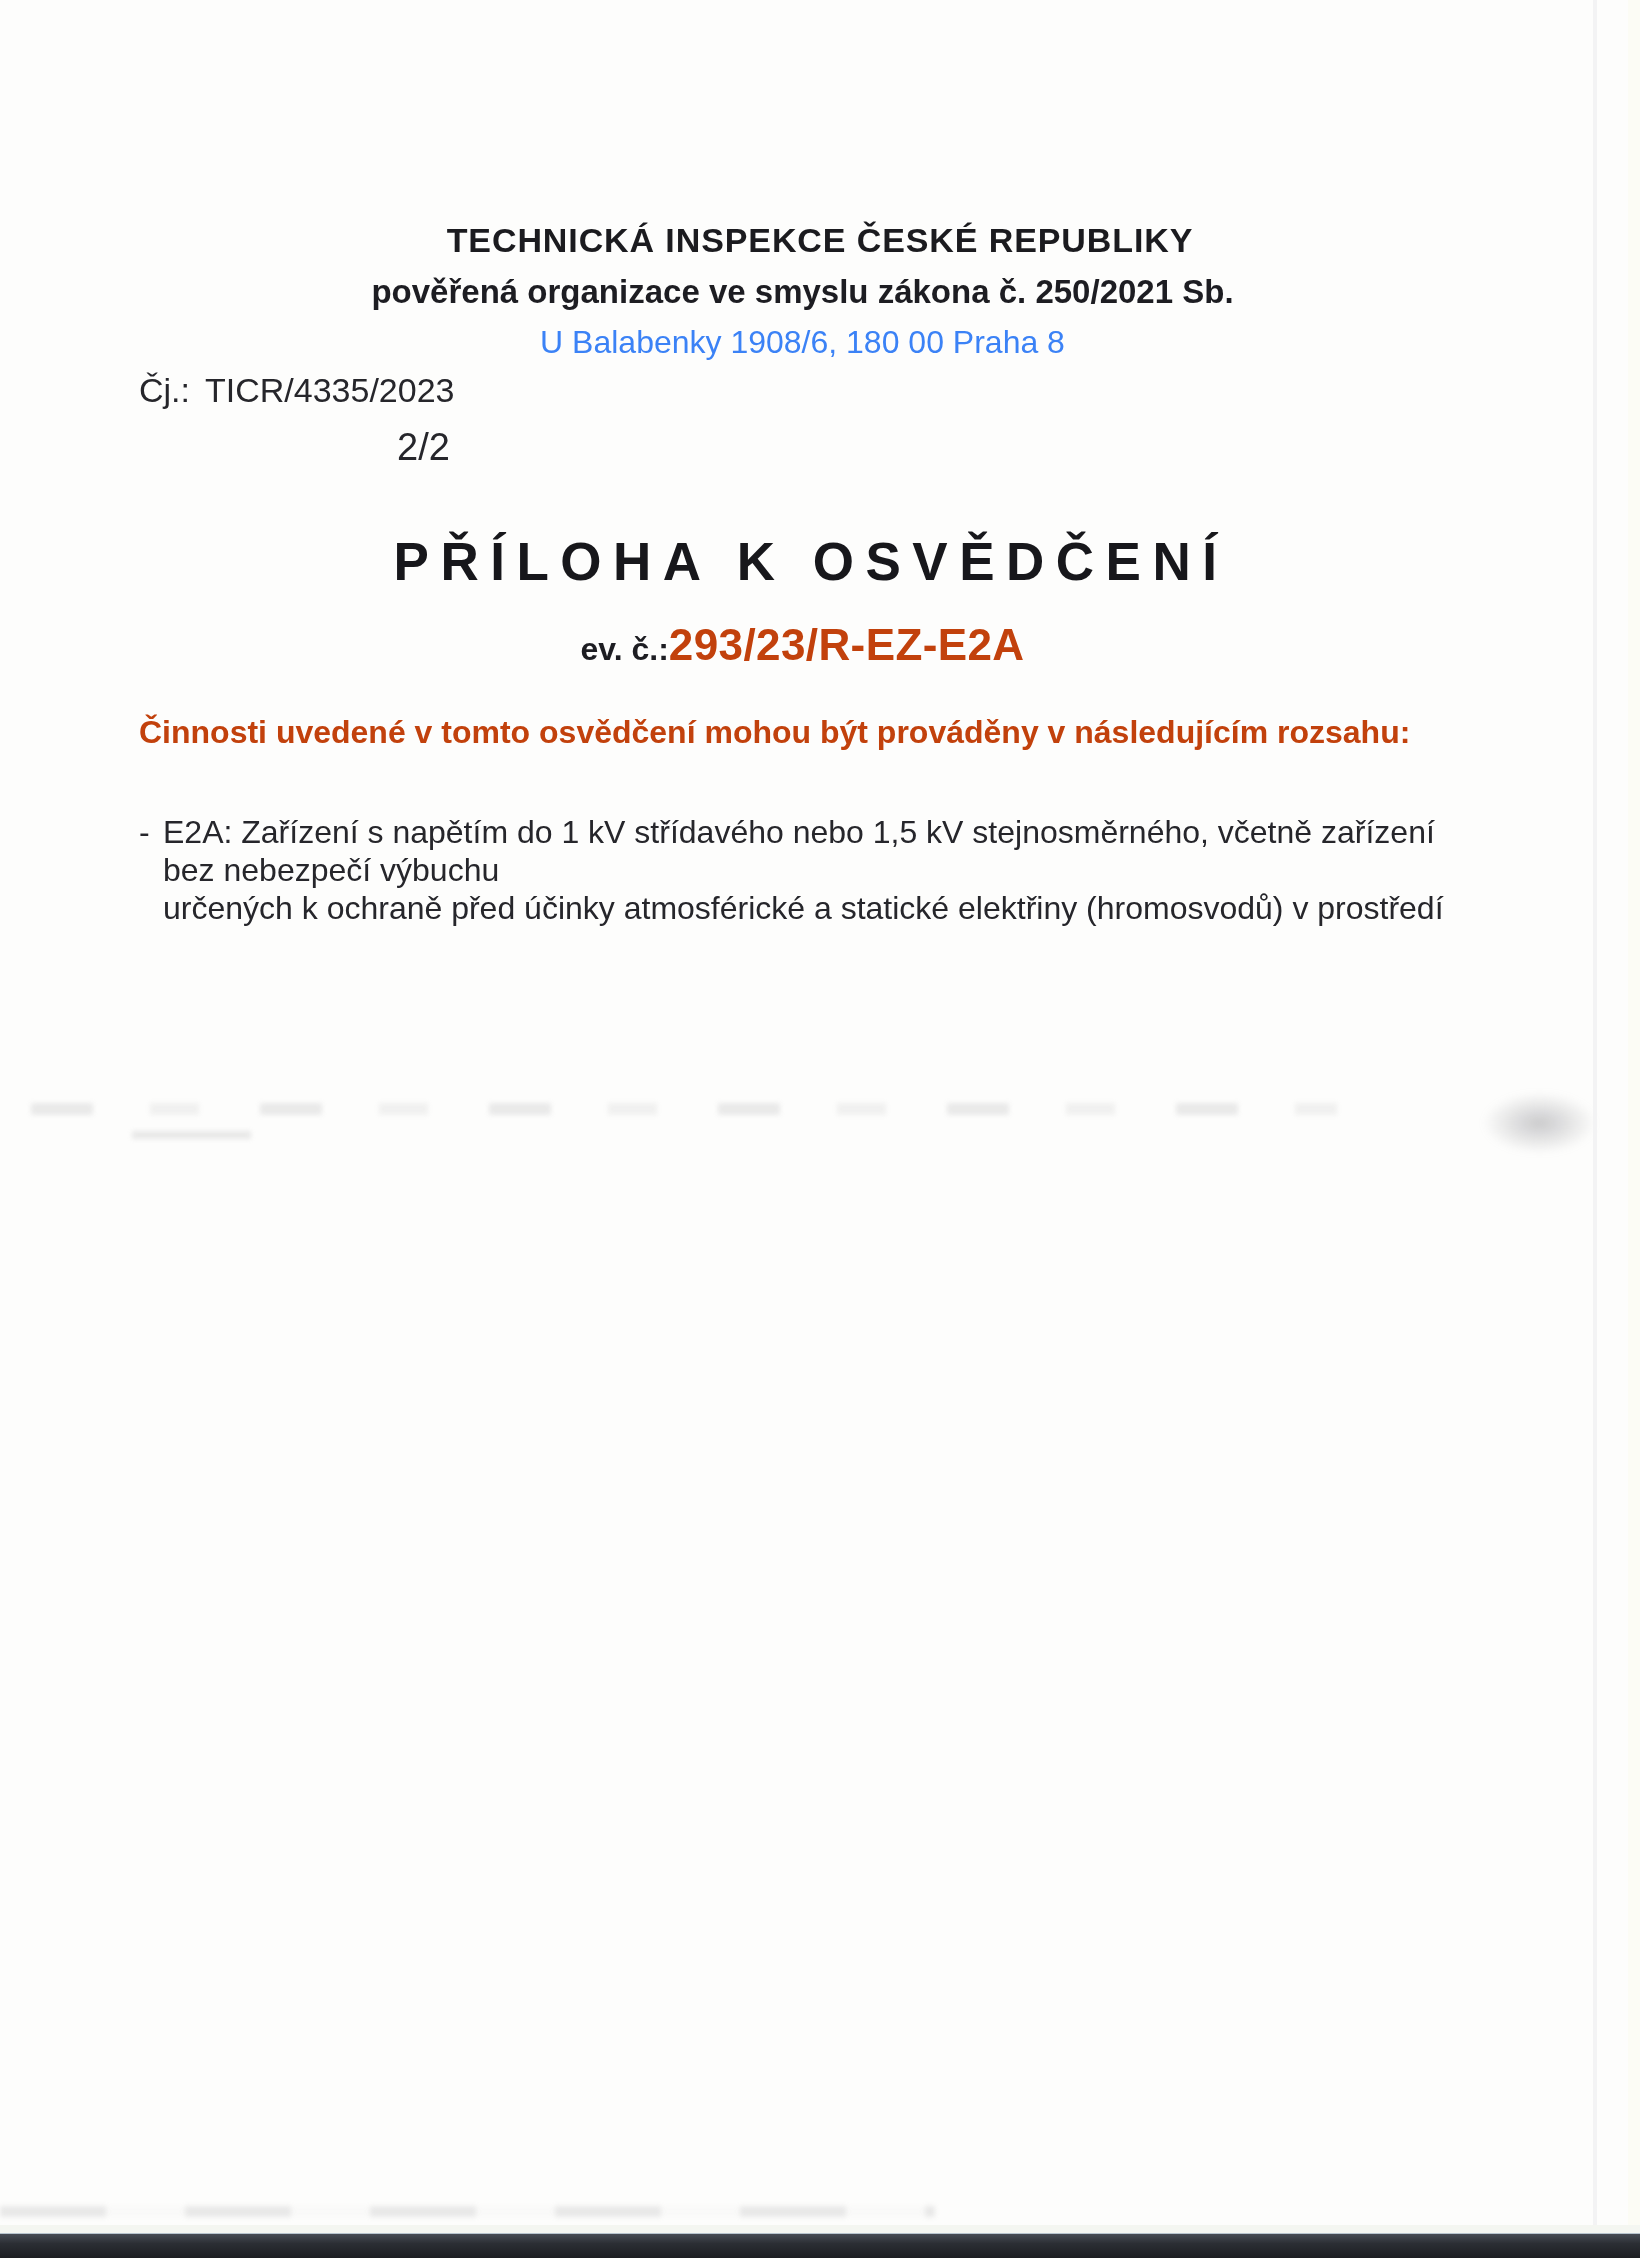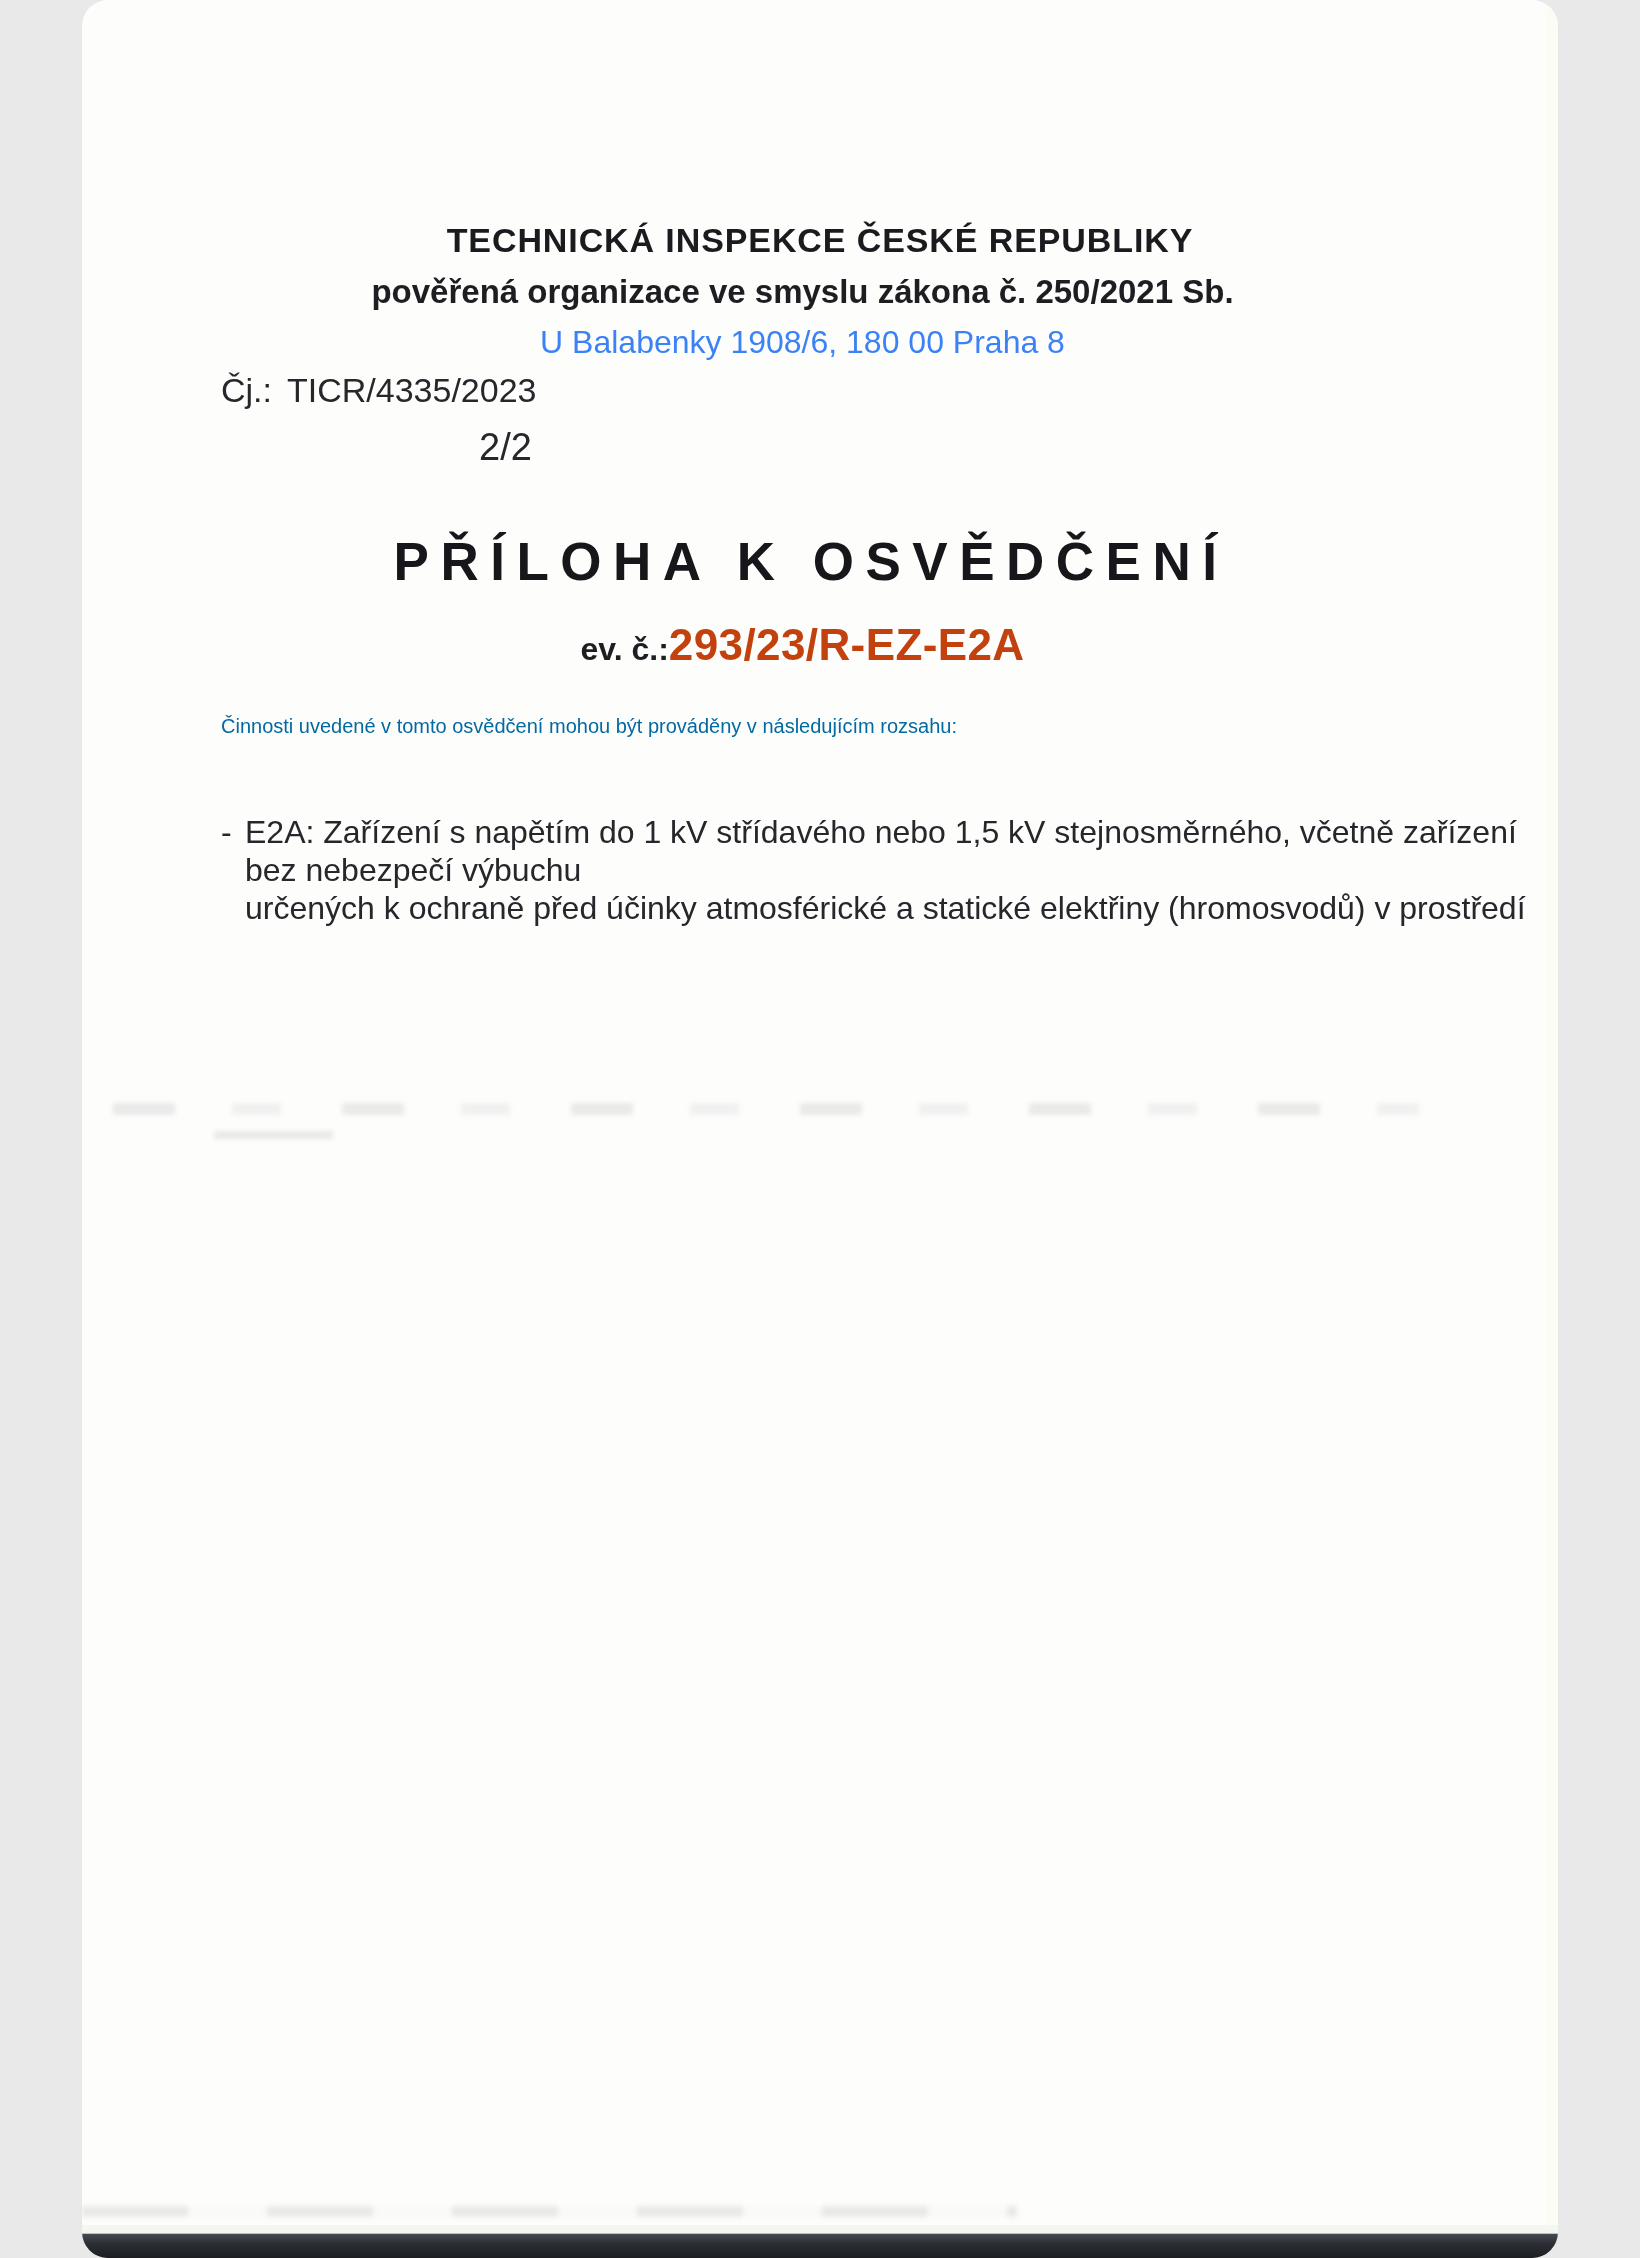--- a/index.html
+++ b/index.html
@@ -2,28 +2,27 @@
 <html lang="cs" style="font-size:14px"><head>
 <meta charset="utf-8">
 <style>
   html, body {
     margin: 0;
     padding: 0;
     background: #e9e9e9;
   }
   .page {
     position: relative;
-    width: 1476px;
+    width: 1640px;
     height: 2258px;
     margin: 0 auto;
     background: #fdfdfc;
     overflow: hidden;
     font-family: "Liberation Sans", sans-serif;
     color: #202024;
-    border-radius: 26px;
   }
 
   
   .centered {
     position: absolute;
     left: 0;
     right: 35px;
     text-align: center;
     white-space: nowrap;
     line-height: 1;
@@ -98,24 +97,25 @@
     font-weight: 700;
     letter-spacing: 0.4px;
     color: #c2410c;
   }
 
   
   .intro {
     position: absolute;
     left: 139px;
     top: 716px;
-    font-size: 20px;
-    line-height: 1;
-    color: #0369a1;
-    white-space: nowrap;
+    font-size: 32px;
+    line-height: 1;
+    color: #c2410c;
+    white-space: nowrap;
+    font-weight: bold;
   }
   .scope-item {
     position: absolute;
     left: 139px;
     top: 813px;
     font-size: 32px;
     line-height: 38px;
     color: #26262b;
   }
   .scope-item .dash {

